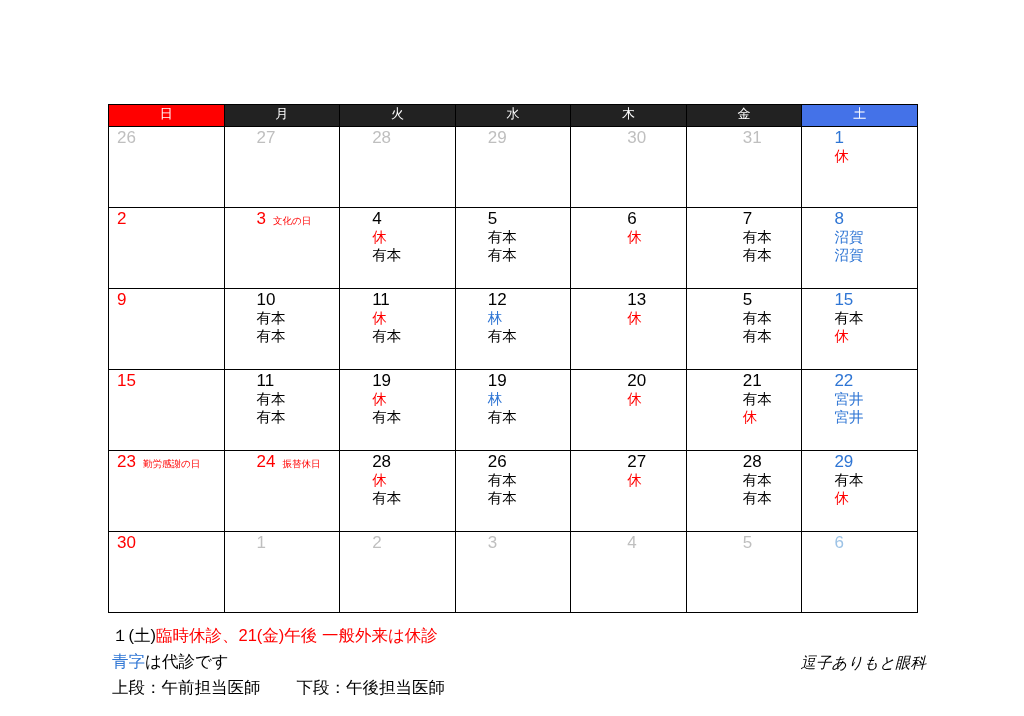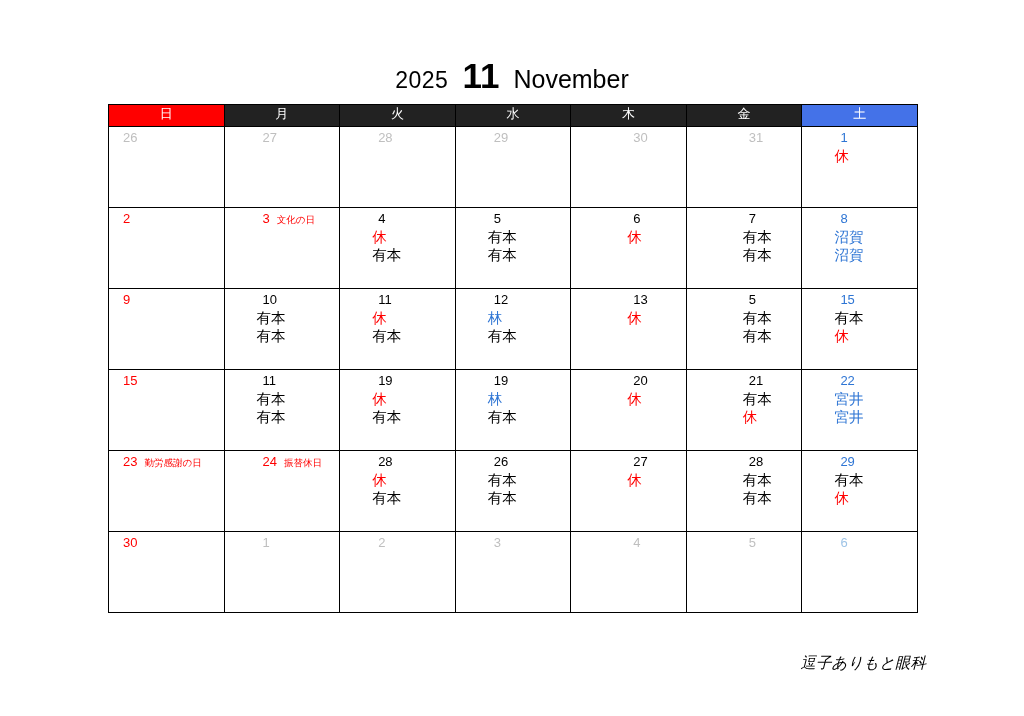--- a/index.html
+++ b/index.html
@@ -80,23 +80,22 @@
     padding: 3px 6px 0 8px;
     box-sizing: border-box;
   }
   .daynum-line {
     display: flex;
     align-items: baseline;
     gap: 7px;
     height: 17px;
   }
   .daynum {
-    font-size: 13px;
+    font-size: 17px;
     line-height: 16px;
-    margin-left: 6px;
   }
   .holiday-label {
     font-size: 9.5px;
     line-height: 16px;
     color: #ff0000;
   }
   .entry {
     font-size: 14.5px;
     line-height: 18px;
     padding-left: 9px;
@@ -131,25 +130,20 @@
     line-height: 25px;
     text-align: left;
     font-style: italic;
   }
 </style>
 </head>
 <body>
 
 <div class="page">
 
-  <div class="title-row">
-    <span class="title-year">2025</span>
-    <span class="title-month">11</span>
-    <span class="title-monthname">November</span>
-  </div>
 
   <table class="cal">
     <thead>
       <tr>
         <th class="sun">日</th>
         <th>月</th>
         <th>火</th>
         <th>水</th>
         <th>木</th>
         <th>金</th>
@@ -503,18 +497,29 @@
             <div class="cell align-mid">
               <div class="daynum-line">
                 <span class="daynum lightblue">6</span>
               </div>
             </div>
           </td>
         </tr>
       </tbody>
   </table>
 
+  <div class="notes">
+    <div class="line">
+      <span class="black">１(土)</span><span class="red">臨時休診、21(金)午後</span><span class="red"> 一般外来は休診</span>
+    </div>
+    <div class="line">
+      <span class="blue">青字</span><span class="black">は代診です</span>
+    </div>
+    <div class="line">
+      <span class="black">上段：午前担当医師</span><span style="display:inline-block;width:36px"></span><span class="black">下段：午後担当医師</span>
+    </div>
+  </div>
 
   <div class="clinic">
     <div>逗子ありもと眼科</div>
   </div>
 
 </div>
 
 </body></html>

